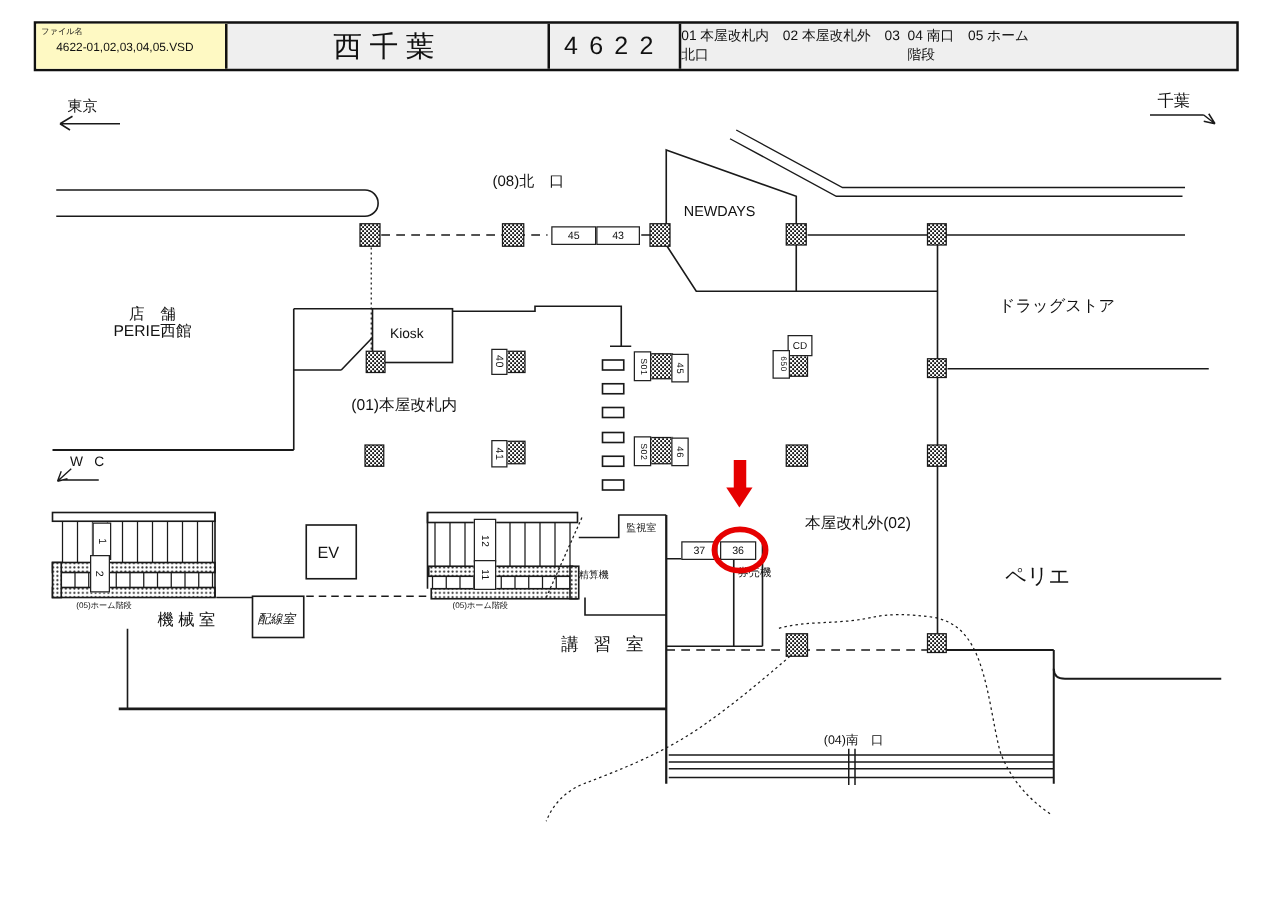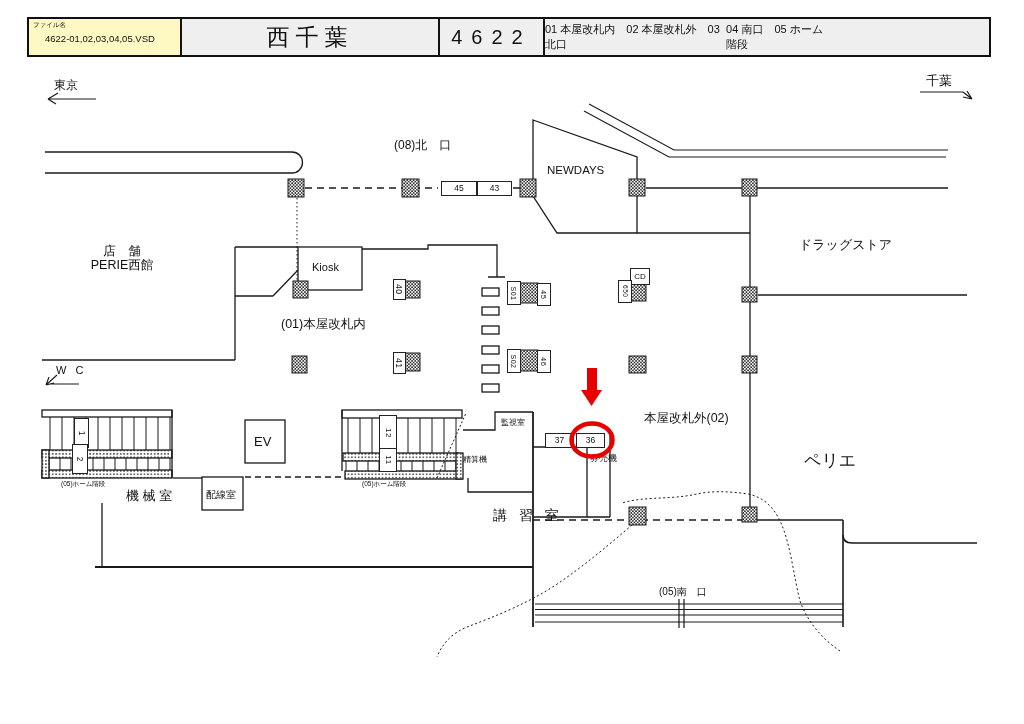--- a/index.html
+++ b/index.html
@@ -179,28 +179,28 @@
   <div class="lbl" style="left:799px;top:236px;font-size:13px;">ドラッグストア</div>
   <div class="lbl" style="left:62px;top:244px;width:120px;text-align:center;font-size:12.5px;line-height:1.15;">
     <div>店　舗</div>
     <div>PERIE西館</div>
   </div>
   <div class="lbl" style="left:312px;top:261px;font-size:11px;">Kiosk</div>
   <div class="lbl" style="left:281px;top:316px;font-size:12.5px;">(01)本屋改札内</div>
   <div class="lbl" style="left:56px;top:364px;font-size:11px;letter-spacing:3px;">W C</div>
   <div class="lbl" style="left:644px;top:410px;font-size:12.5px;">本屋改札外(02)</div>
   <div class="lbl" style="left:804px;top:449px;font-size:17px;">ペリエ</div>
-  <div class="lbl" style="left:659px;top:585px;font-size:10px;">(05)南　口</div>
+  <div class="lbl" style="left:659px;top:585px;font-size:10px;">(04)南　口</div>
   <div class="lbl" style="left:126px;top:487px;font-size:13px;">機 械 室</div>
-  <div class="lbl" style="left:206px;top:488px;font-size:10px;">配線室</div>
+  <div class="lbl" style="left:206px;top:488px;font-size:10px;font-style:italic;">配線室</div>
   <div class="lbl" style="left:254px;top:434px;font-size:13px;">EV</div>
   <div class="lbl" style="left:501px;top:417px;font-size:8px;">監視室</div>
   <div class="lbl" style="left:463px;top:454px;font-size:8px;">精算機</div>
   <div class="lbl vstack" style="left:590px;top:452px;font-size:9px;">券売機</div>
-  <div class="lbl" style="left:449px;top:507px;font-size:14px;letter-spacing:4px;margin-left:44px;">講 習 室</div>
+  <div class="lbl" style="left:449px;top:507px;font-size:14px;letter-spacing:4px;">講 習 室</div>
   <div class="lbl" style="left:61px;top:480px;font-size:6.5px;">(05)ホーム階段</div>
   <div class="lbl" style="left:362px;top:480px;font-size:6.5px;">(05)ホーム階段</div>
 
   <div class="box" style="left:441px;top:181px;width:34px;height:13px;">45</div>
   <div class="box" style="left:477px;top:181px;width:33px;height:13px;">43</div>
   <div class="box" style="left:393px;top:279px;width:11px;height:19px;">
       <span class="rot">40</span>
     </div>
   <div class="box" style="left:393px;top:352px;width:11px;height:20px;">
       <span class="rot">41</span>

